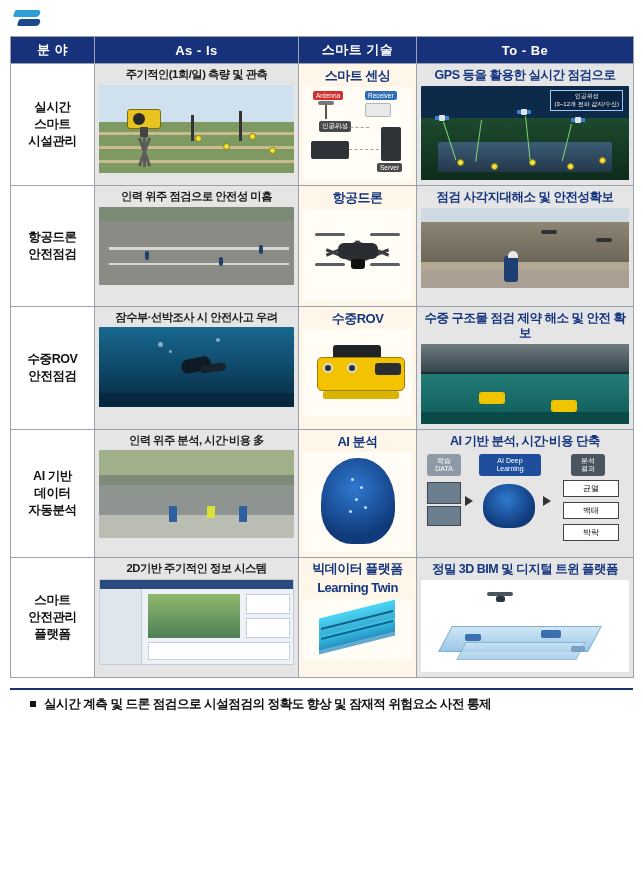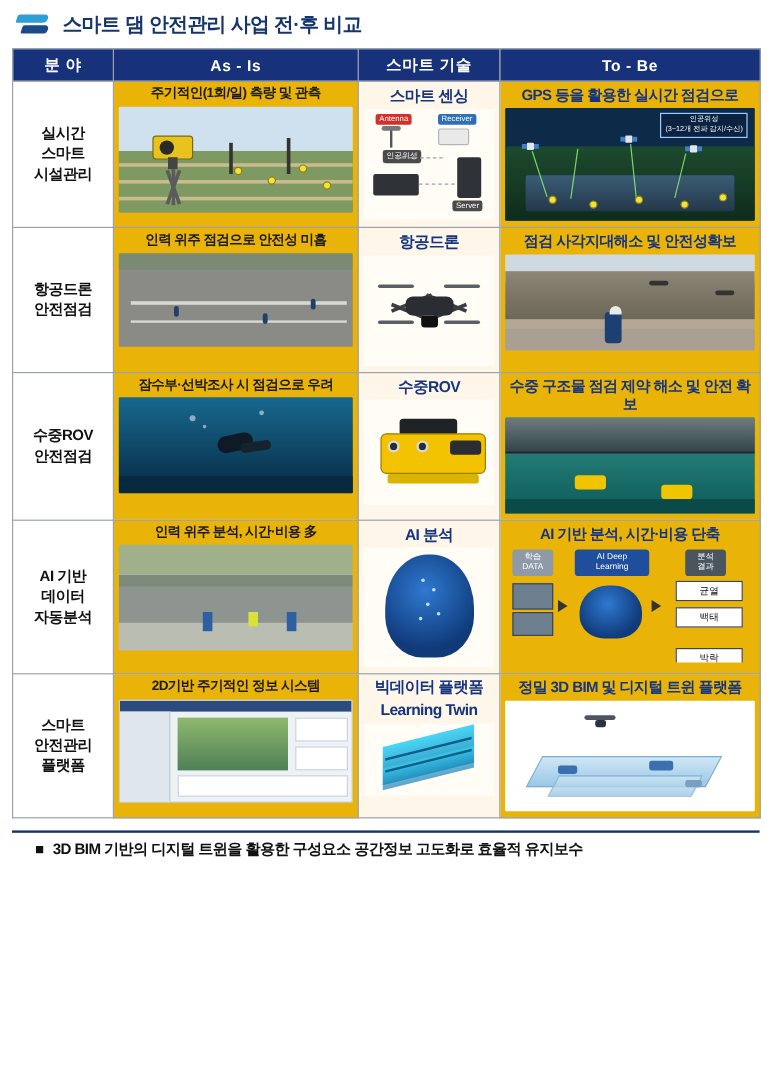--- a/index.html
+++ b/index.html
@@ -33,21 +33,21 @@
   col.c1 { width: 84px; }
   col.c2 { width: 204px; }
   col.c3 { width: 118px; }
   col.c4 { width: 217px; }
 
   td.cat {
     background:#fff; text-align:center; vertical-align:middle;
     font-size:12.5px; font-weight:bold; color:#111; line-height:1.35;
     letter-spacing:-0.4px;
   }
-  td.cell { vertical-align:top; background:#eab308; }
+  td.cell { vertical-align:top; background:#e5e5e5; }
   td.cell.tech { background:#fdf6e9; }
   .cap {
     display:block; text-align:center; font-size:11.3px; font-weight:bold;
     color:#1b1b1b; padding:4px 2px 3px; letter-spacing:-0.5px; line-height:1.2;
   }
   .cap.blue { color:#15357f; font-size:12.5px; }
   .cap.blue2 { color:#15357f; font-size:13px; }
   .imgwrap { padding: 0 4px 5px; }
   .ph { width:100%; border-radius:1px; position:relative; overflow:hidden; }
 
@@ -176,21 +176,20 @@
 </head>
 <body>
 
 <div class="page">
 
   <div class="title-row">
     <div class="title-mark">
       <div class="b1"></div>
         <div class="b2"></div>
     </div>
-    <div class="title-text">스마트 댐 안전관리 사업 전·후 비교</div>
   </div>
 
   <table class="tbl">
     <colgroup>
         <col class="c1">
         <col class="c2">
         <col class="c3">
         <col class="c4">
       </colgroup>
     <thead>
@@ -338,21 +337,21 @@
           </div>
         </td>
       </tr>
 
       <tr class="r3">
         <td class="cat">
           <span style="white-space:pre-line">수중ROV
 안전점검</span>
         </td>
         <td class="cell">
-          <span class="cap">잠수부·선박조사 시 점검으로 우려</span>
+          <span class="cap">잠수부·선박조사 시 안전사고 우려</span>
           <div class="imgwrap">
             <div class="ph diver deepwater">
               <div class="b"></div>
               <div style="position:absolute;left:52%;top:46%;width:26px;height:8px;background:#16222c;border-radius:6px;transform:rotate(-8deg)"></div>
               <div class="bubble" style="left:30%; top:18%; width:5px; height:5px"></div>
               <div class="bubble" style="left:36%; top:28%; width:3px; height:3px"></div>
               <div class="bubble" style="left:60%; top:14%; width:4px; height:4px"></div>
               <div style="position:absolute;left:0;right:0;bottom:0;height:18%;background:#07293f"></div>
             </div>
           </div>
@@ -426,21 +425,21 @@
 결과</div>
 
               <div class="thumb" style="left:6px; top:30px; width:34px; height:22px"></div>
               <div class="thumb" style="left:6px; top:54px; width:34px; height:20px"></div>
               <div style="position:absolute;left:62px;top:32px;width:52px;height:44px;background:radial-gradient(circle at 45% 35%,#2f79d0,#103a7a 70%);border-radius:46% 46% 40% 40% / 50% 50% 42% 42%"></div>
               <div class="arrow" style="left:44px; top:44px"></div>
               <div class="arrow" style="left:122px; top:44px"></div>
 
               <div class="outbox" style="left:142px; top:28px">균열</div>
               <div class="outbox" style="left:142px; top:50px">백태</div>
-              <div class="outbox" style="left:142px; top:84px">박락</div>
+              <div class="outbox" style="left:142px; top:72px">박락</div>
             </div>
           </div>
         </td>
       </tr>
 
       <tr class="r5">
         <td class="cat">
           <span style="white-space:pre-line">스마트
 안전관리
 플랫폼</span>
@@ -487,17 +486,17 @@
           </div>
         </td>
       </tr>
 
     </tbody>
   </table>
 
   <div class="effects">
     <div class="divider"></div>
     <ul class="eff-list">
-      <li>3D BIM 기반의 디지털 트윈을 활용한 구성요소 공간정보 고도화로 효율적 유지보수</li>
+      <li>실시간 계측 및 드론 점검으로 시설점검의 정확도 향상 및 잠재적 위험요소 사전 통제</li>
     </ul>
   </div>
 
 </div>
 
 </body></html>

